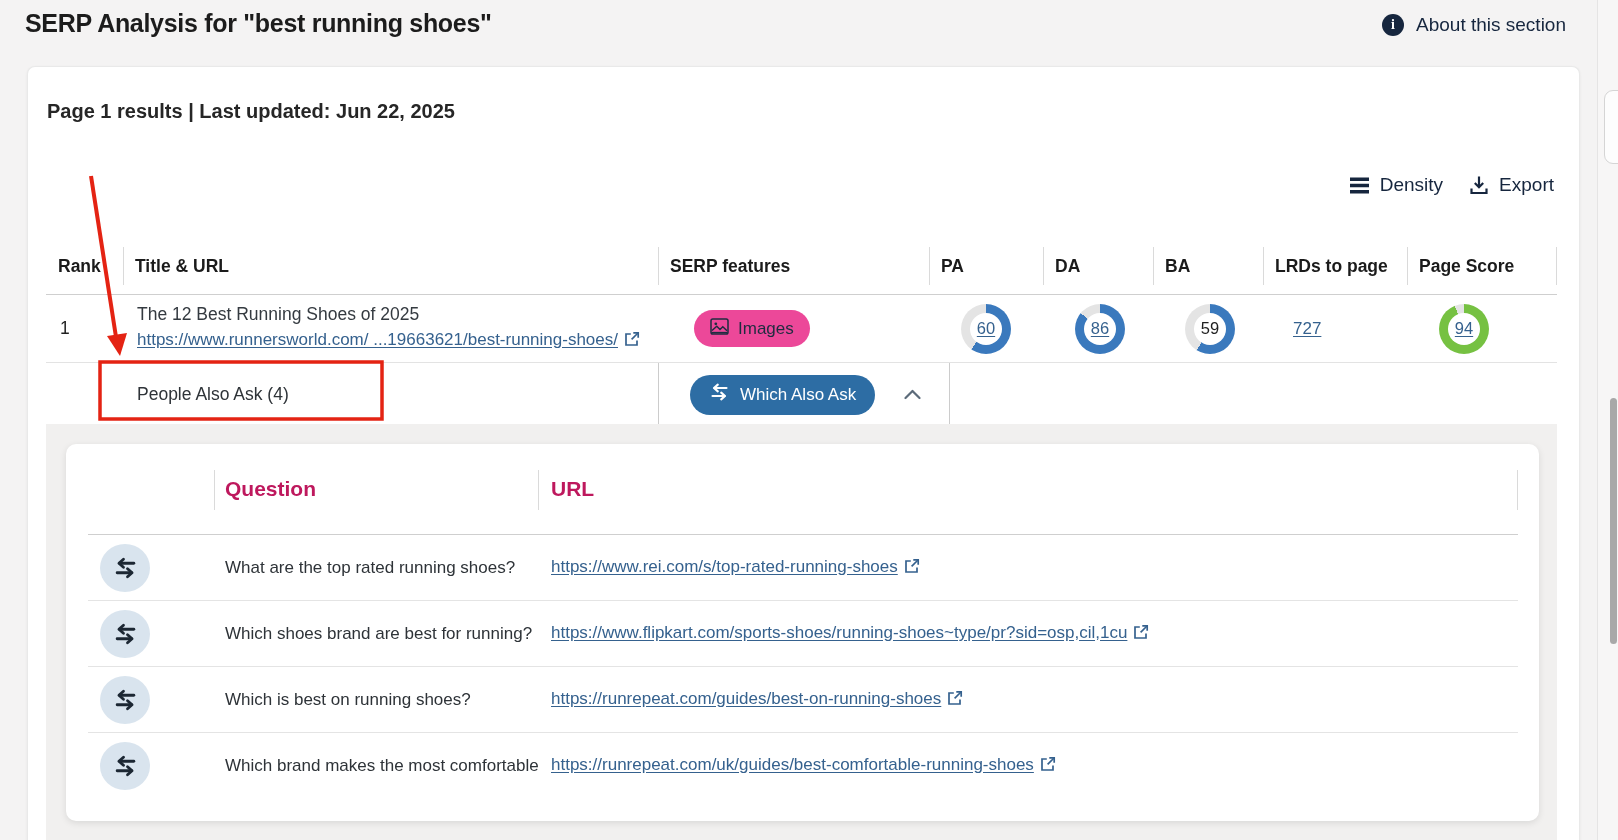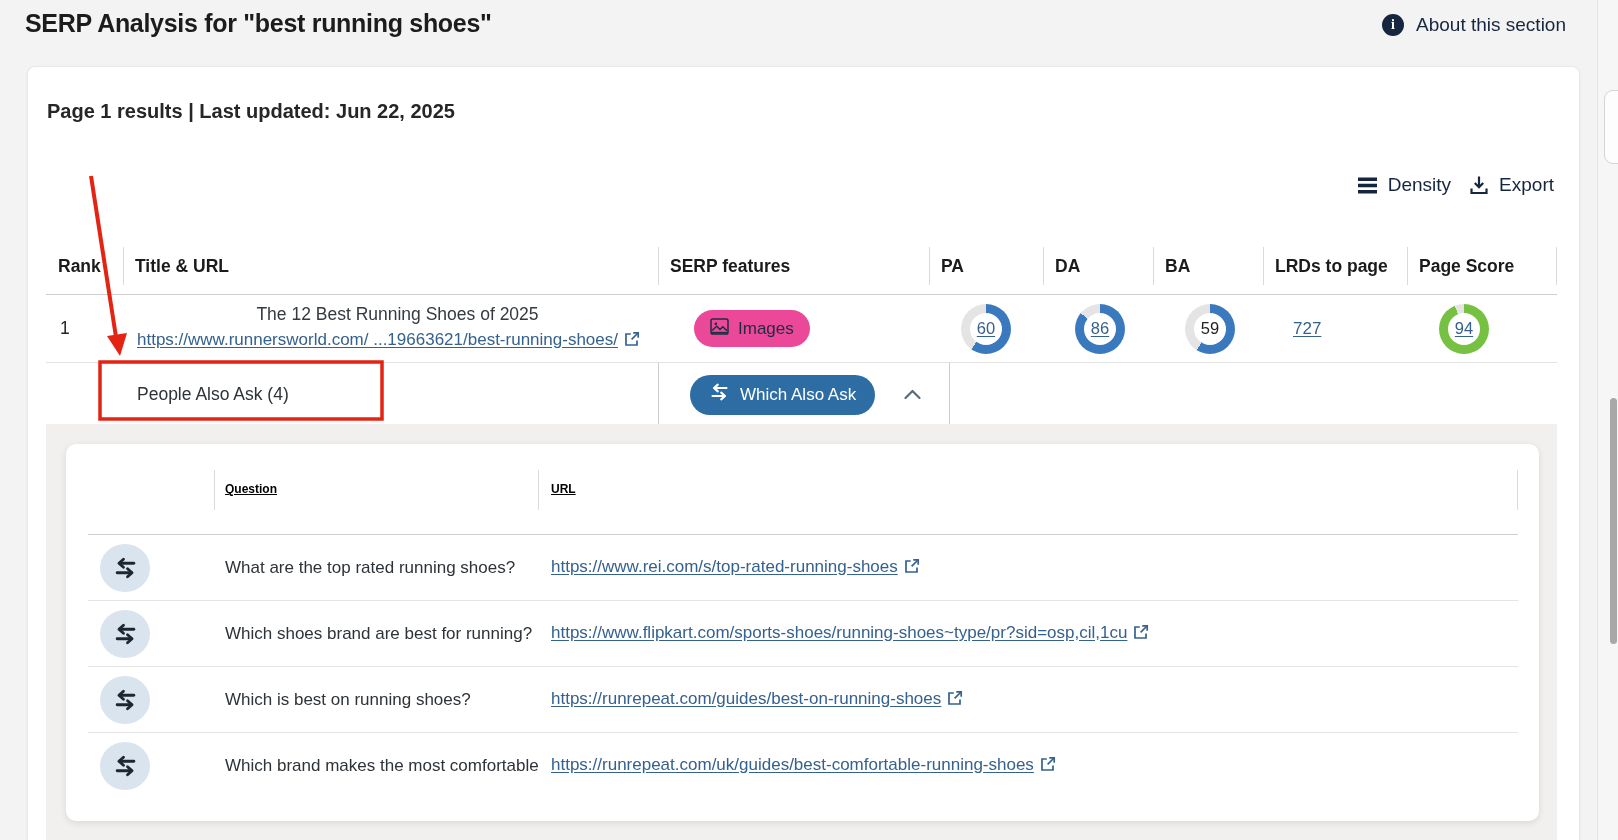--- a/index.html
+++ b/index.html
@@ -12,36 +12,36 @@
   .page-title{position:absolute;left:25px;top:9px;font-size:25px;font-weight:bold;color:#1c1c1c;letter-spacing:-0.3px;}
   .about{position:absolute;top:14px;right:52px;display:flex;align-items:center;gap:12px;
          color:#16263e;font-size:19px;background:none;border:none;font-family:inherit;padding:0;}
   .info-icon{width:22px;height:22px;border-radius:50%;background:#16263e;color:#fff;display:flex;
              align-items:center;justify-content:center;font-size:14px;font-weight:bold;font-family:"Liberation Serif",serif;}
 
   
   .card{position:absolute;left:27px;top:66px;width:1551px;height:774px;background:#fff;
         border:1px solid #e9e9e9;border-bottom:none;border-radius:8px 8px 0 0;box-shadow:0 1px 3px rgba(0,0,0,.06);}
   .subtitle{position:absolute;left:19px;top:33px;font-size:20px;font-weight:bold;color:#262626;}
-  .toolbar{position:absolute;top:104px;right:25px;height:28px;display:flex;align-items:center;gap:18px;}
+  .toolbar{position:absolute;top:104px;right:25px;height:28px;display:flex;align-items:center;gap:26px;}
   .tool-btn{display:flex;align-items:center;gap:10px;color:#16263e;font-size:19px;background:none;border:none;
             font-family:inherit;padding:0;}
   .tool-btn svg{display:block;}
 
   
   .serp-table{position:absolute;left:18px;top:171px;width:1511px;}
   .grid-row{display:grid;grid-template-columns:77px 535px 271px 114px 110px 110px 144px 150px;}
   .thead{height:56px;border-bottom:1px solid #cfcfcf;align-items:center;font-weight:bold;font-size:17.5px;color:#1b1b1b;}
   .th{position:relative;padding-left:12px;height:100%;display:flex;align-items:center;}
   .th + .th::before{content:'';position:absolute;left:0;top:9px;height:38px;width:1px;background:#dadada;}
   .th:last-child::after{content:'';position:absolute;right:0;top:9px;height:38px;width:1px;background:#dadada;}
   .body-row{height:67px;border-bottom:1px solid #e3e3e3;align-items:center;font-size:17.5px;}
   .rank-cell{padding-left:14px;}
   .titleurl-cell{padding-left:14px;line-height:1.45;}
-  .result-title{color:#343a40;text-align:center;}
+  .result-title{color:#343a40;}
   .url-line{white-space:nowrap;font-size:17px;}
   .ext-icon{display:inline-block;vertical-align:-2px;margin-left:6px;}
   .serp-cell{padding-left:36px;}
   .feature-pill{display:inline-flex;align-items:center;gap:9px;height:37px;padding:4px 16px;border-radius:19px;
                 background:#ec4899;color:#1e2c40;font-size:17px;border:none;font-family:inherit;}
   .donut{position:relative;width:50px;height:50px;border-radius:50%;margin-left:32px;}
   .donut .hole{position:absolute;inset:9px;border-radius:50%;background:#fff;}
   .dval{position:absolute;inset:0;display:flex;align-items:center;justify-content:center;font-size:16.5px;}
   .plainval{color:#1f1f1f;text-decoration:none;}
   .lrds-cell{padding-left:30px;font-size:17px;}
@@ -54,21 +54,21 @@
   .paa-btn{margin-left:31px;height:40px;border-radius:20px;background:#2d6da4;color:#fff;border:none;
            display:inline-flex;align-items:center;gap:10px;padding:0 19px;font-size:17px;font-family:inherit;}
   .collapse-btn{position:absolute;right:24px;top:50%;transform:translateY(-50%);background:none;border:none;padding:4px;}
 
   
   .expanded{position:absolute;left:18px;top:357px;width:1511px;height:417px;background:#f1f0ef;}
   .nested-card{position:absolute;left:20px;top:20px;width:1473px;height:377px;background:#fff;border-radius:10px;
                box-shadow:0 2px 7px rgba(0,0,0,.10);}
   .ntable{position:absolute;left:22px;top:0;width:1430px;}
   .ngrid{display:grid;grid-template-columns:126px 324px 980px;}
-  .nhead{height:90px;border-bottom:1px solid #cfcfcf;align-items:center;font-weight:bold;font-size:12px;color:#000000;text-decoration:underline;}
+  .nhead{height:90px;border-bottom:1px solid #cfcfcf;align-items:center;font-weight:bold;font-size:21px;color:#be185d;}
   .nth{position:relative;height:100%;display:flex;align-items:center;}
   .nth.q{padding-left:11px;}
   .nth.u{padding-left:13px;}
   .nth + .nth::before{content:'';position:absolute;left:0;top:26px;height:40px;width:1px;background:#dadada;}
   .nth:last-child::after{content:'';position:absolute;right:0;top:26px;height:40px;width:1px;background:#dadada;}
   .nrow{height:65px;border-bottom:1px solid #e4e4e4;align-items:center;font-size:17px;}
   .nrow:last-child{border-bottom:none;}
   .swap-circle{width:50px;height:48px;border-radius:50%;background:#d9e4ee;display:flex;align-items:center;
                justify-content:center;margin-left:12px;color:#1c2733;}
   .q-cell{padding-left:11px;white-space:nowrap;overflow:hidden;color:#2e3338;}

